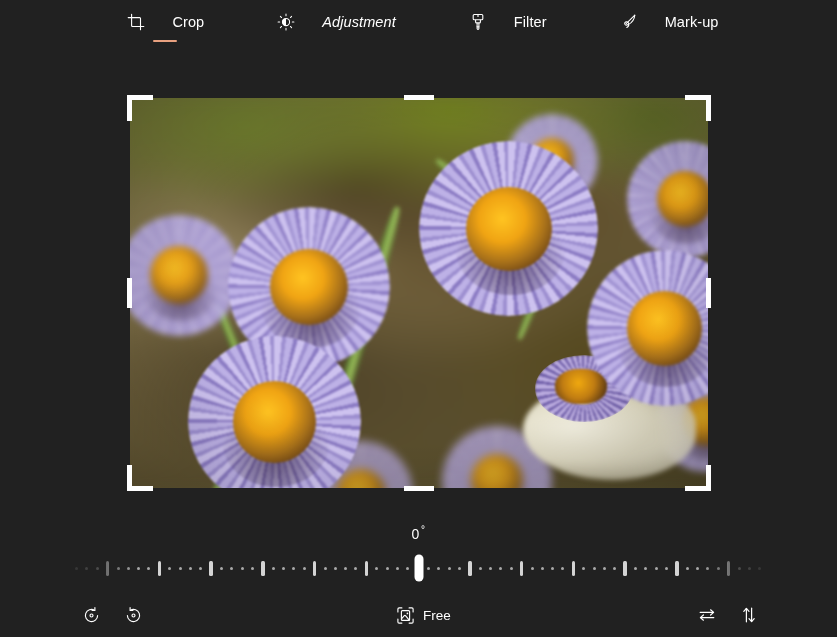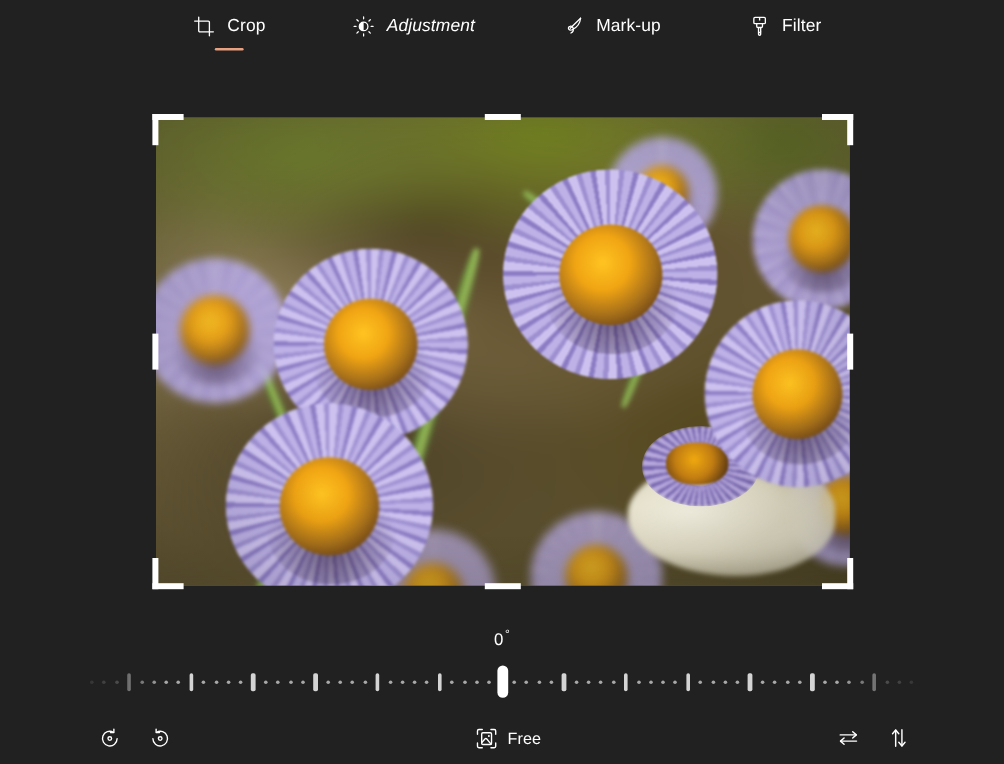--- a/index.html
+++ b/index.html
@@ -28,21 +28,21 @@
     display: flex;
     align-items: flex-start;
     justify-content: center;
     gap: 0px;
   }
 
   .tool-tab {
     position: relative;
     display: flex;
     align-items: center;
-    gap: 9px;
+    gap: 26px;
     padding: 6px 14px 4px 14px;
     cursor: pointer;
     height: 42px;
     background: transparent;
     border: none;
     color: #ffffff;
   }
   .tool-tab .tab-label {
     font-size: 14.5px;
     line-height: 18px;
@@ -340,41 +340,41 @@
     <span class="tab-icon">
       <svg width="18" height="18" viewBox="0 0 18 18" fill="none" stroke="#ffffff" stroke-width="1.05" stroke-linecap="round">
         <circle cx="9" cy="9" r="3.6"></circle>
         <path d="M9 5.4 a3.6 3.6 0 0 0 0 7.2 z" fill="#ffffff" stroke="none"></path>
         <path d="M9 1.1 v1.6M9 15.3 v1.6M1.1 9 h1.6M15.3 9 h1.6M3.4 3.4 l1.15 1.15M13.45 13.45 l1.15 1.15M14.6 3.4 l-1.15 1.15M4.55 13.45 l-1.15 1.15"></path>
       </svg>
     </span>
     <span class="tab-label">Adjustment</span>
   </div>
 
-  <div class="tool-tab" id="tab-markup">
-    <span class="tab-icon">
-      <svg width="18" height="18" viewBox="0 0 18 18" fill="none" stroke="#ffffff" stroke-width="1.1" stroke-linecap="round" stroke-linejoin="round">
-        <path d="M14.8 2.2 L6.2 10.6"></path>
-        <path d="M14.8 2.2 c-0.4 4.2 -3.1 7.6 -6.6 9.4 -1.3 0.7 -2.7 0.5 -3.3 -0.4 -0.5 -0.9 0 -2 1.1 -2.3 1.3 -0.4 2.4 0.5 2.7 1.9 0.3 1.4 -0.4 3 -1.9 3.7"></path>
-      </svg>
-    </span>
-    <span class="tab-label">Mark-up</span>
-  </div>
-
   <div class="tool-tab" id="tab-filter">
     <span class="tab-icon">
       <svg width="18" height="18" viewBox="0 0 18 18" fill="none" stroke="#ffffff" stroke-width="1.1" stroke-linejoin="round">
         <rect x="4.2" y="1.5" width="9.6" height="5.2" rx="1"></rect>
         <path d="M9 1.5 V4"></path>
         <path d="M6.6 6.7 v2.2 a1 1 0 0 0 1 1 h2.8 a1 1 0 0 0 1 -1 V6.7"></path>
         <path d="M8.1 10 v3.3 a0.9 0.9 0 0 0 1.8 0 V10"></path>
         <path d="M8.1 13.3 v2.2 a0.9 0.9 0 0 0 1.8 0 v-2.2"></path>
       </svg>
     </span>
     <span class="tab-label">Filter</span>
+  </div>
+
+  <div class="tool-tab" id="tab-markup">
+    <span class="tab-icon">
+      <svg width="18" height="18" viewBox="0 0 18 18" fill="none" stroke="#ffffff" stroke-width="1.1" stroke-linecap="round" stroke-linejoin="round">
+        <path d="M14.8 2.2 L6.2 10.6"></path>
+        <path d="M14.8 2.2 c-0.4 4.2 -3.1 7.6 -6.6 9.4 -1.3 0.7 -2.7 0.5 -3.3 -0.4 -0.5 -0.9 0 -2 1.1 -2.3 1.3 -0.4 2.4 0.5 2.7 1.9 0.3 1.4 -0.4 3 -1.9 3.7"></path>
+      </svg>
+    </span>
+    <span class="tab-label">Mark-up</span>
   </div>
 </div>
 
 <div id="canvas-area">
   <div id="crop-frame">
 
     <div id="photo">
       <div class="ph-layer" id="bg-base"></div>
 
       <div class="stem" id="stem-main"></div>

